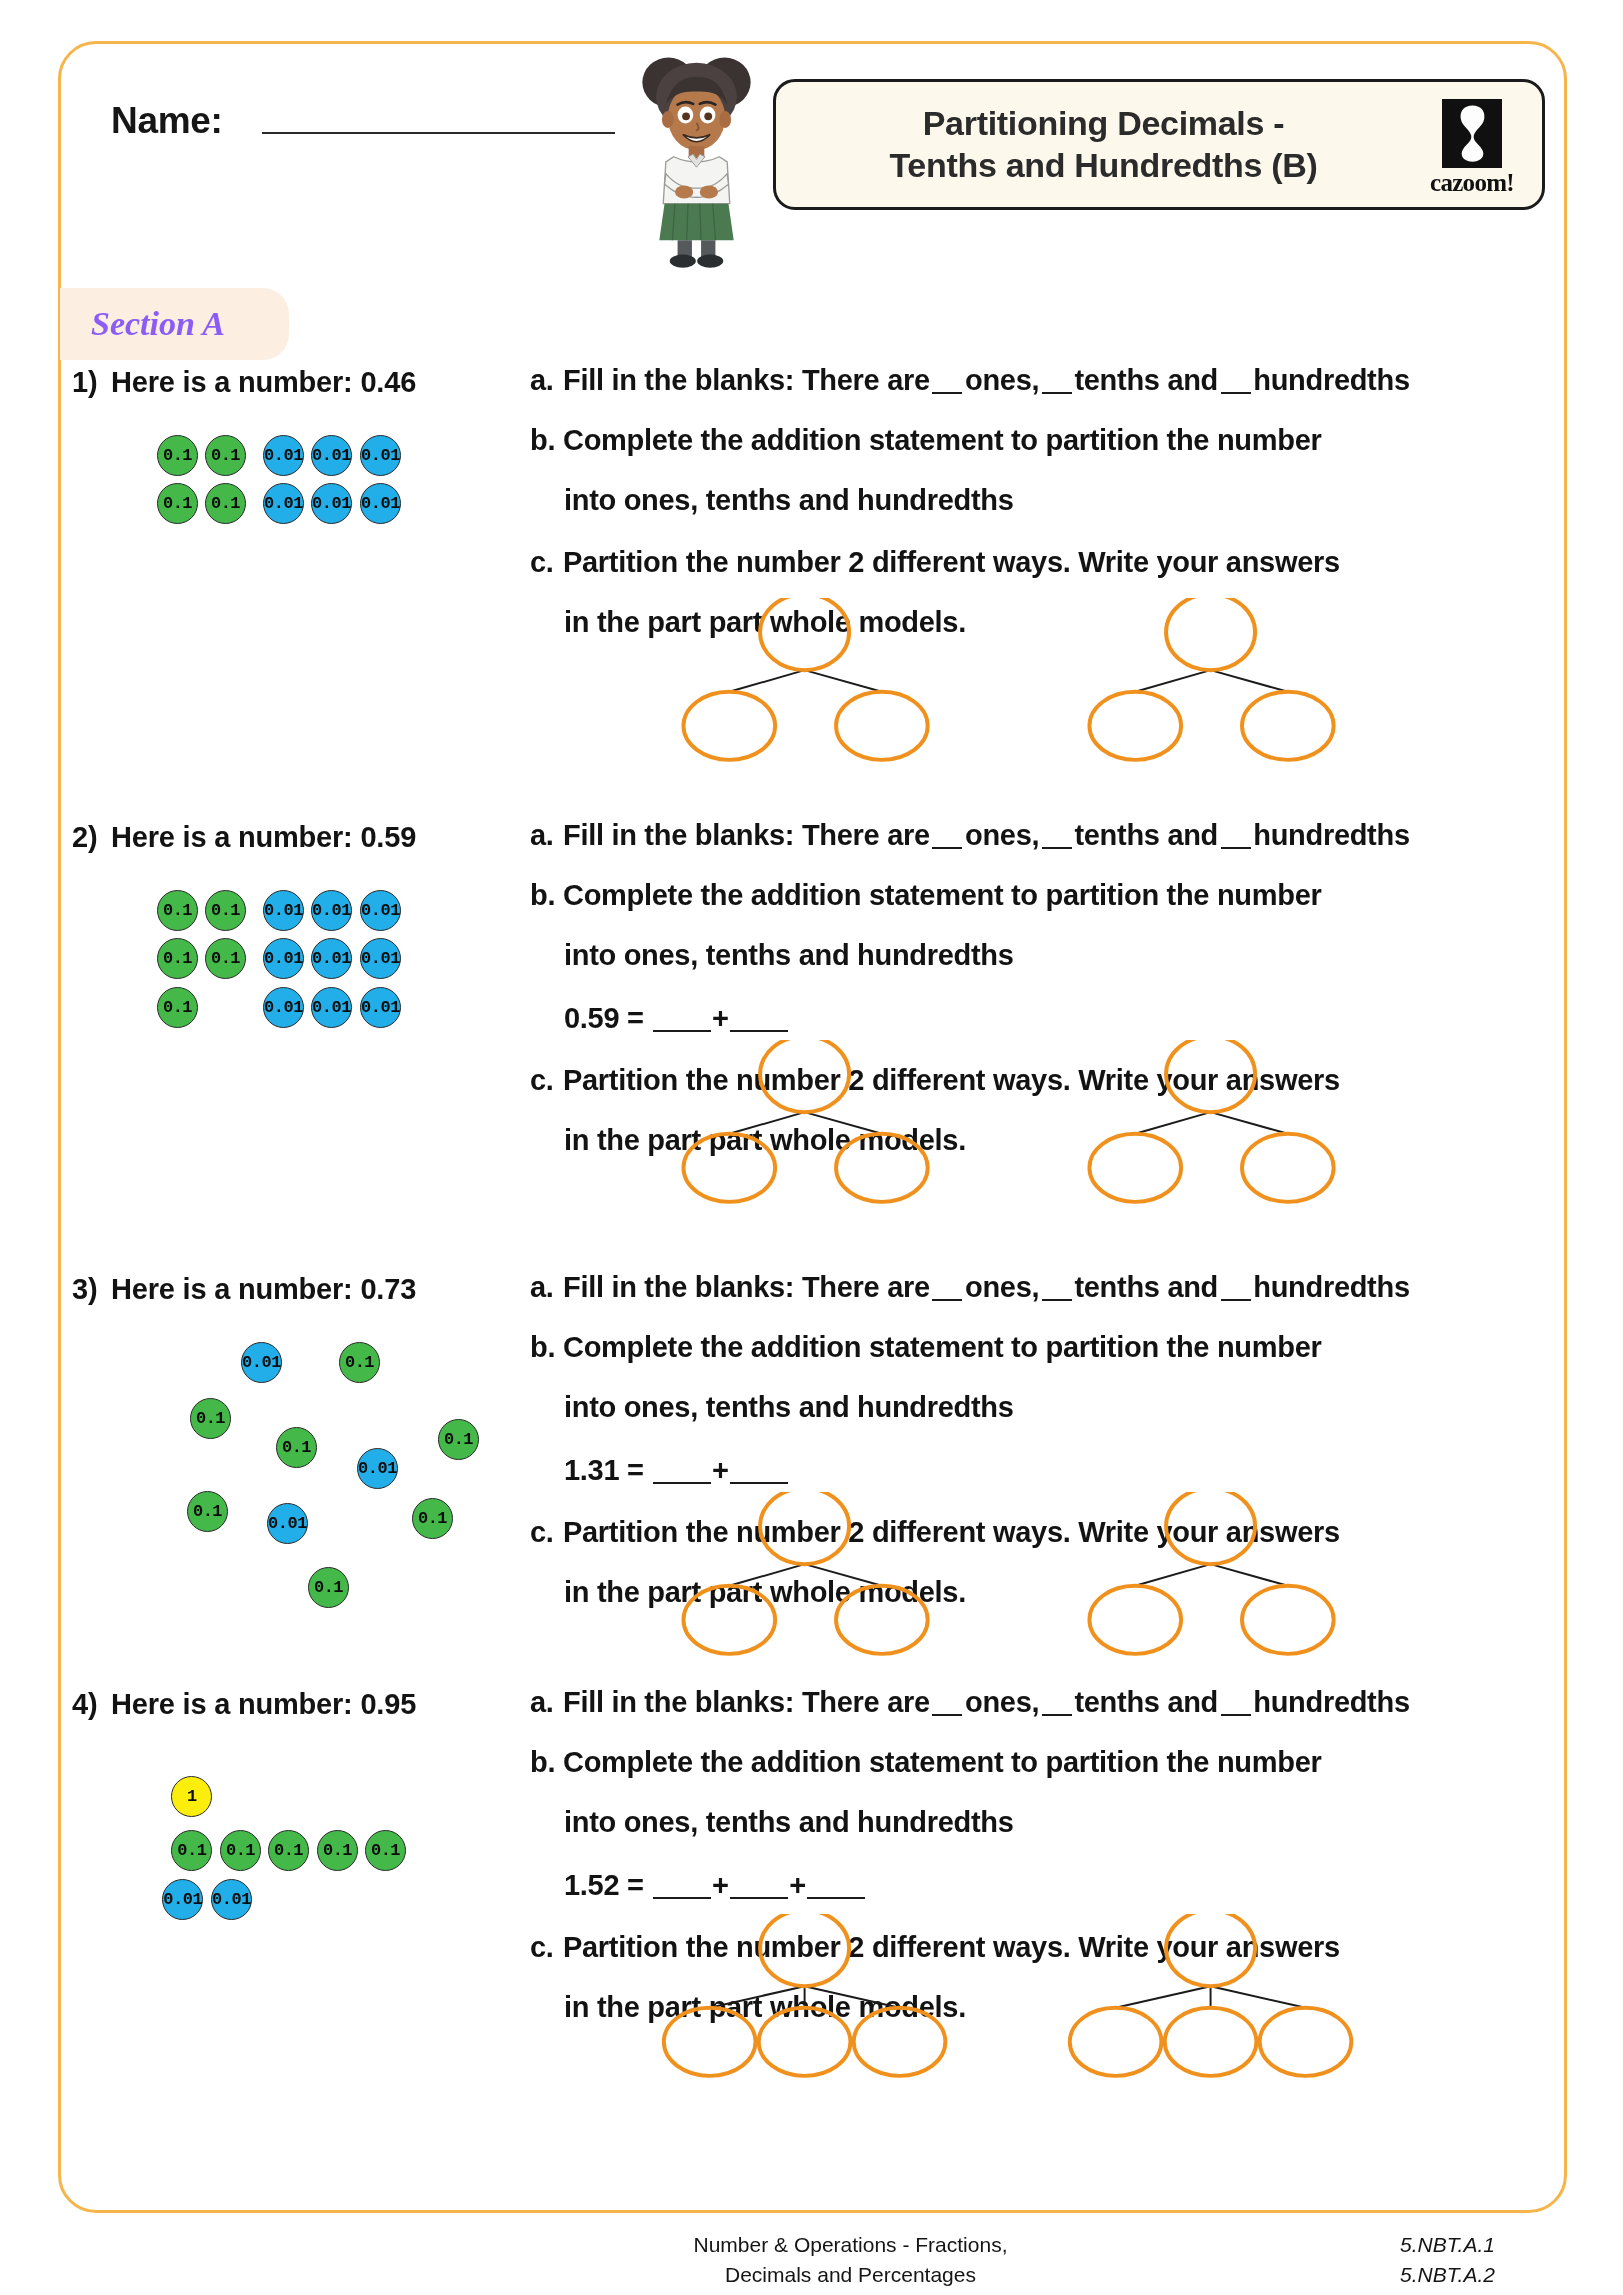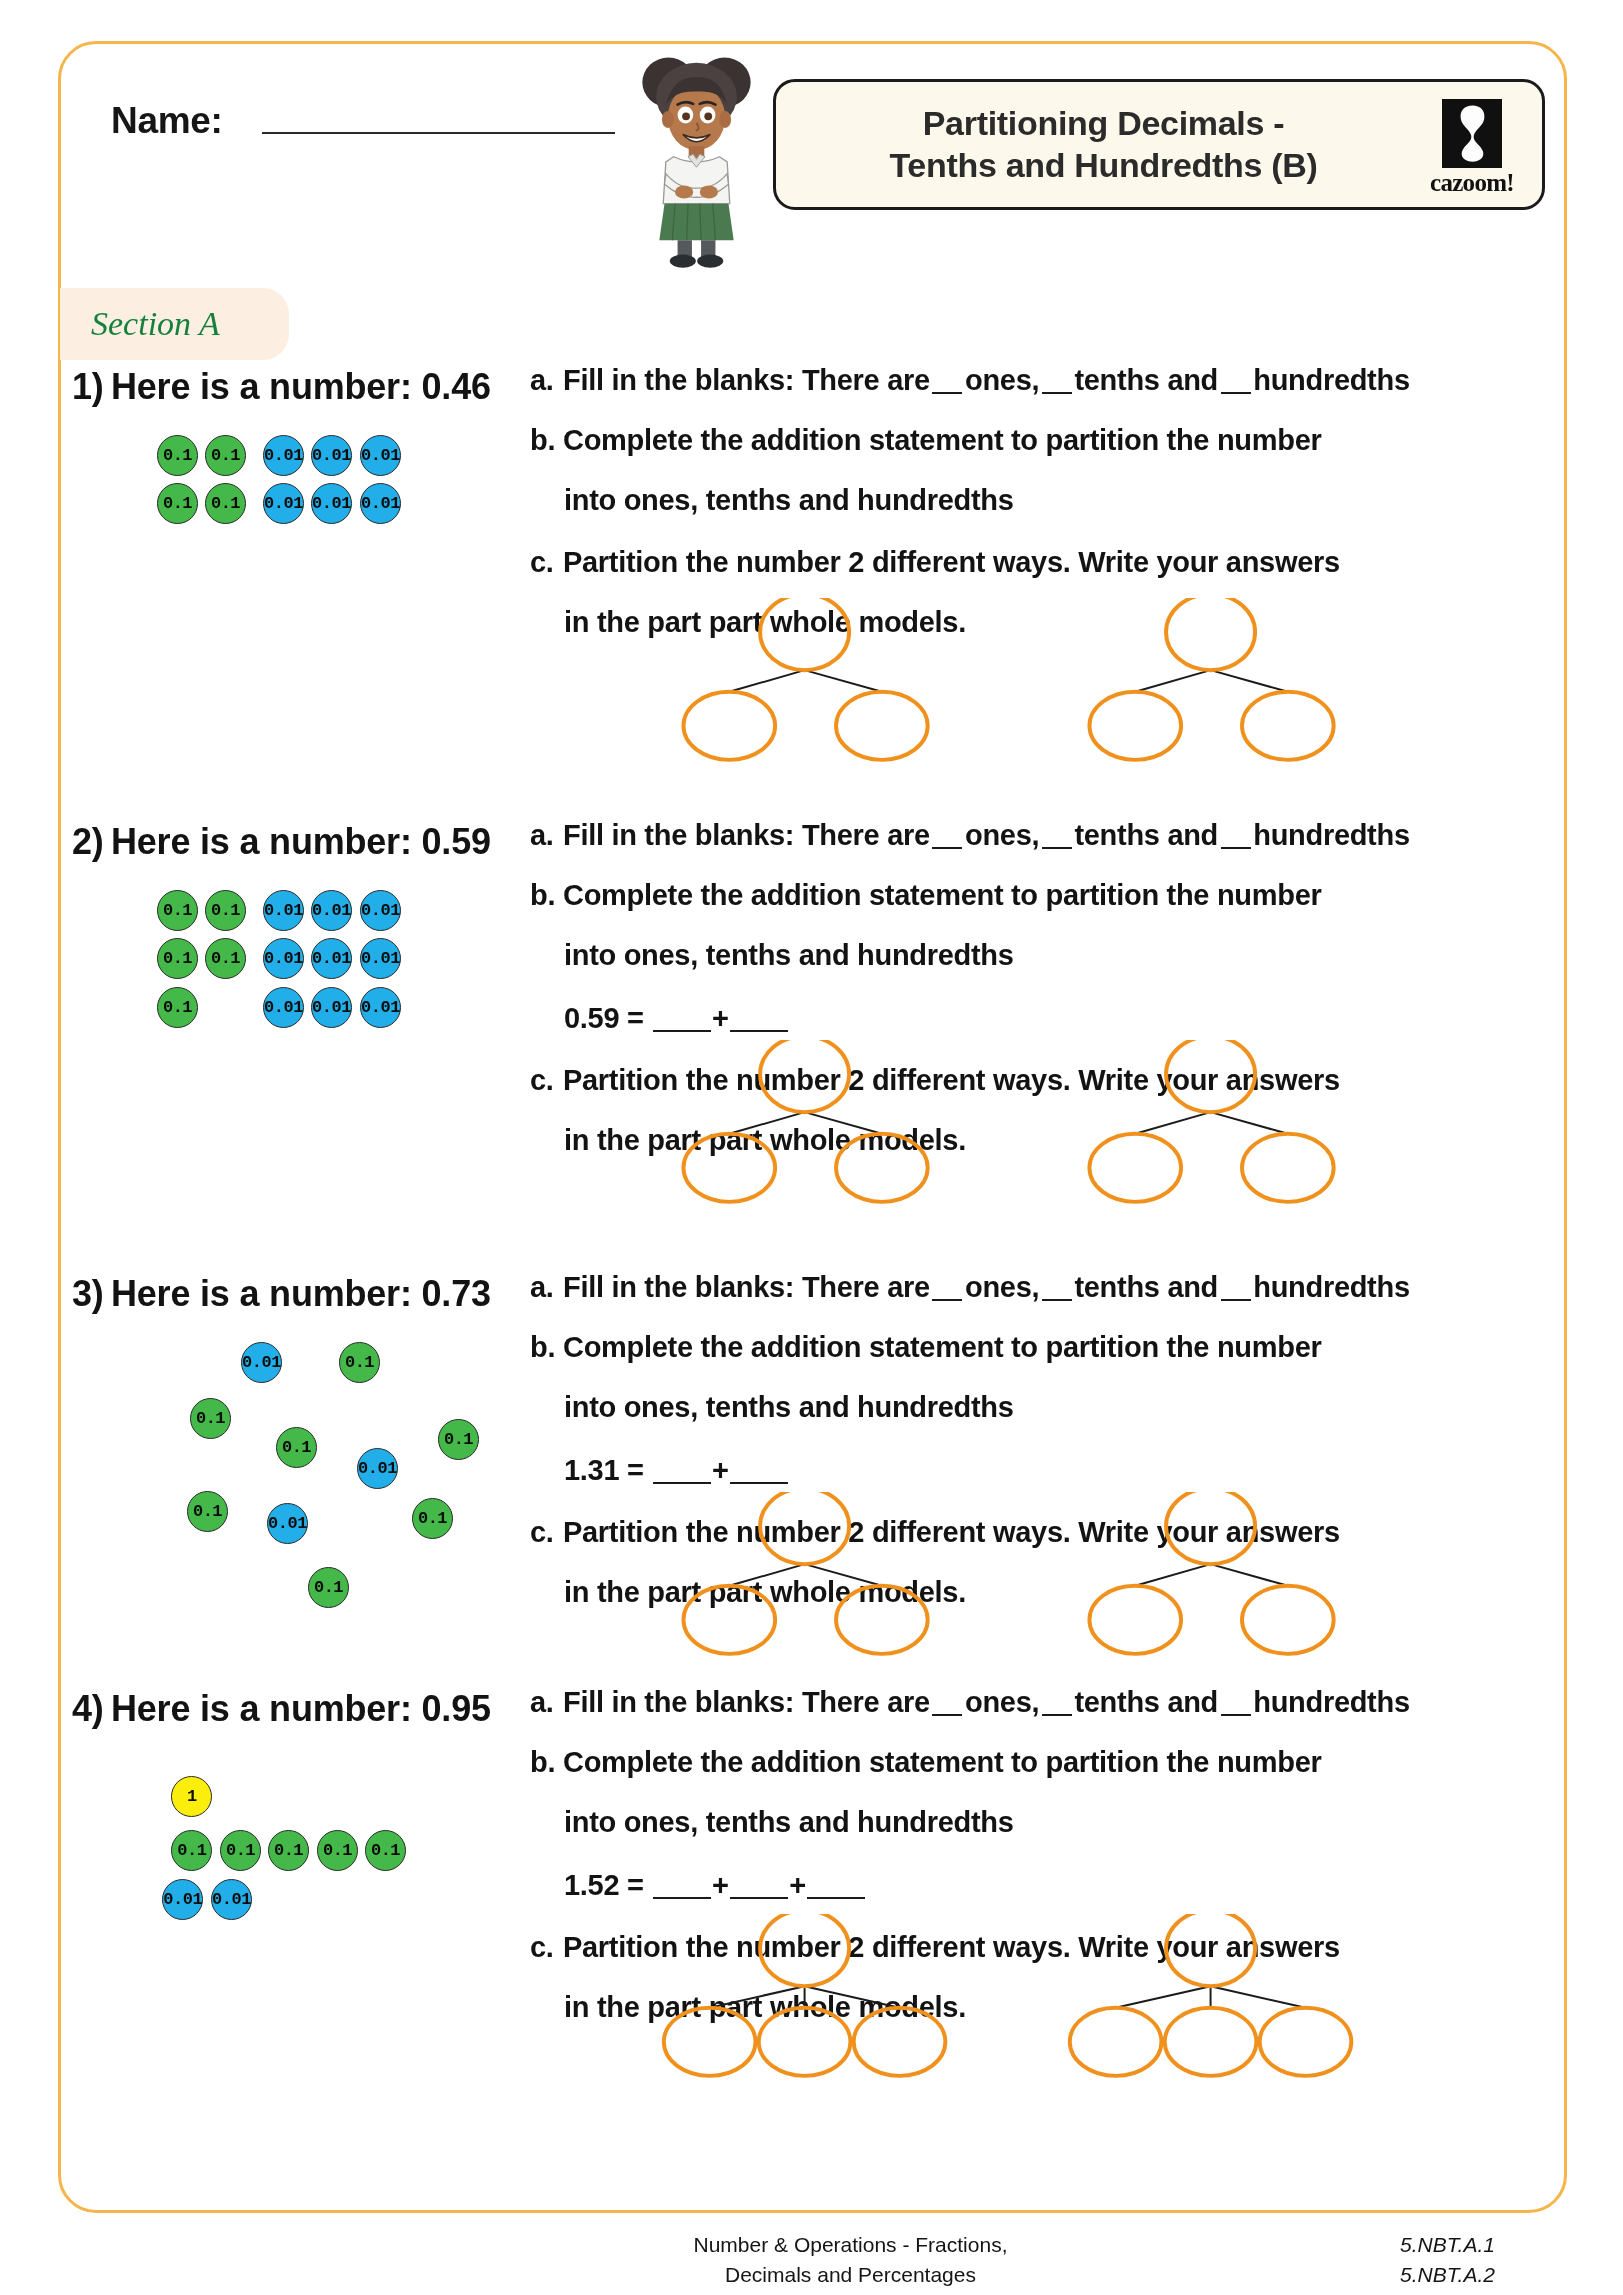--- a/index.html
+++ b/index.html
@@ -74,29 +74,29 @@
   
   .section-tab {
     position: absolute; left: 60px; top: 288px;
     width: 229px; height: 72px;
     background: #FCEEE0;
     border-top-right-radius: 26px; border-bottom-right-radius: 26px;
     display: flex; align-items: center; padding-left: 31px;
   }
   .section-tab span {
     font-family: "Liberation Serif", serif;
-    font-style: italic; font-weight: normal;
-    font-size: 34px; color: #15803d;
+    font-style: italic; font-weight: bold;
+    font-size: 34px; color: #8b5cf6;
   }
 
   
   .question { position: absolute; left: 72px; width: 1485px; }
   .q-head {
     position: absolute; left: 0; top: 0;
-    font-size: 36px; font-weight: bold; color: #131313;
+    font-size: 29px; font-weight: bold; color: #131313;
     white-space: nowrap; letter-spacing: -0.2px;
   }
   .q-num { display: inline-block; width: 39px; }
 
   .counters { position: absolute; left: 85px; }
   .counter {
     position: absolute;
     width: 41px; height: 41px; border-radius: 50%;
     border: 1.3px solid #2b2b2b;
     display: flex; align-items: center; justify-content: center;

